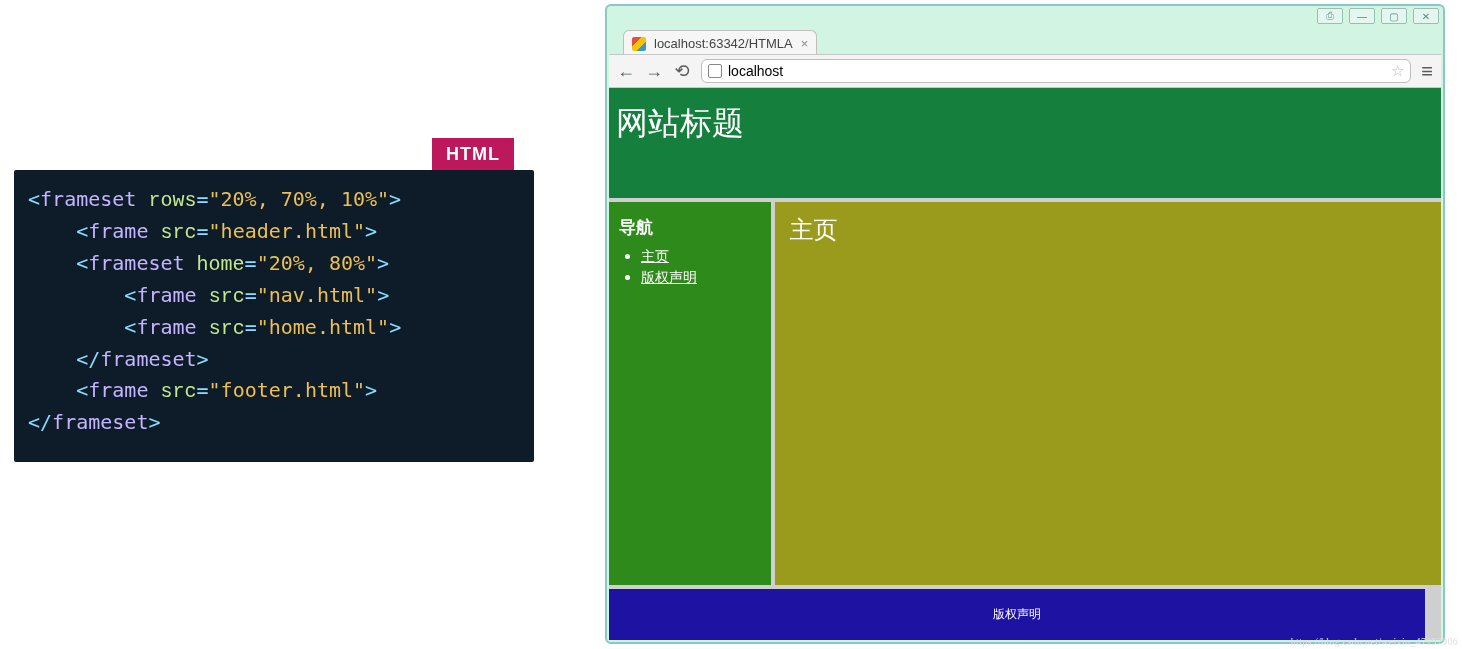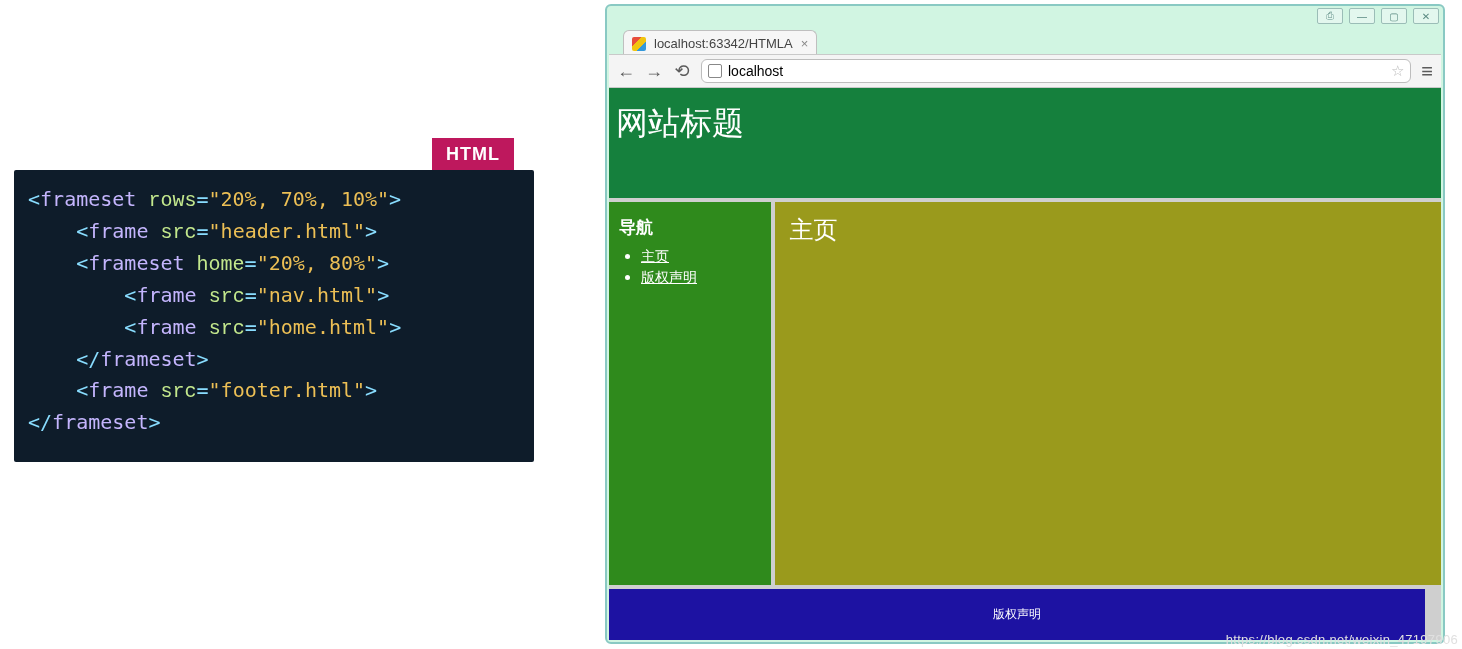--- a/index.html
+++ b/index.html
@@ -177,22 +177,22 @@
     border-top: 4px solid #cfcfcf;
     color: #fff;
     display:flex; align-items:center; justify-content:center;
     font-size: 12px;
   }
 
   .watermark {
     position:absolute;
     right: 4px; bottom: 2px;
     color: #e0e0e0;
-    font-size: 13px;
-    font-family: Liberation Sans, sans-serif;
+    font-size: 10px;
+    font-family: Liberation Serif, serif;
     letter-spacing: .3px;
     pointer-events:none;
   }
 </style>
 </head>
 <body>
 
 <div class="code-wrap">
   <div class="code-badge">HTML</div>
   <div class="code-block" id="code-block"><span class="tok-punct">&lt;</span><span class="tok-tag">frameset</span><span> </span><span class="tok-attr">rows</span><span class="tok-punct">=</span><span class="tok-str">"20%, 70%, 10%"</span><span class="tok-punct">&gt;</span>

